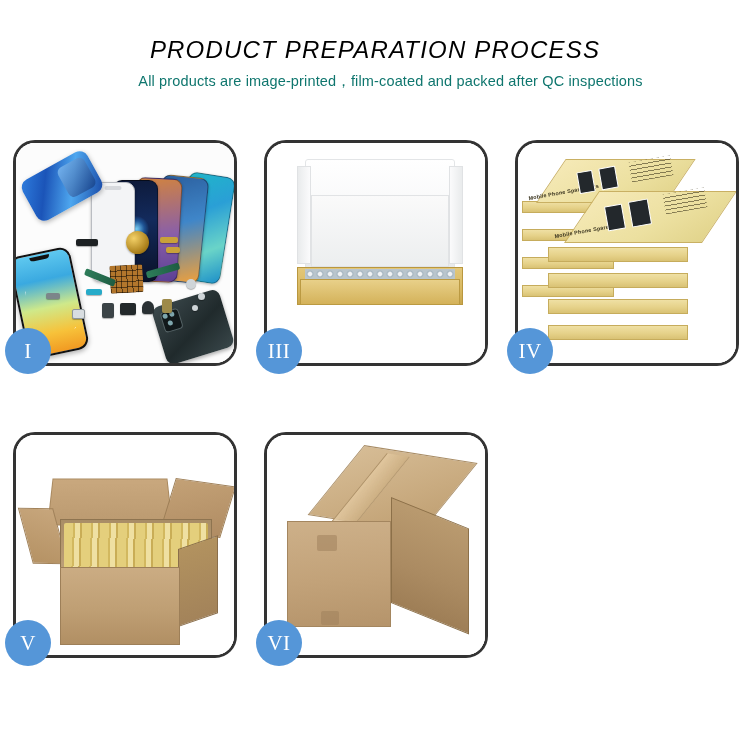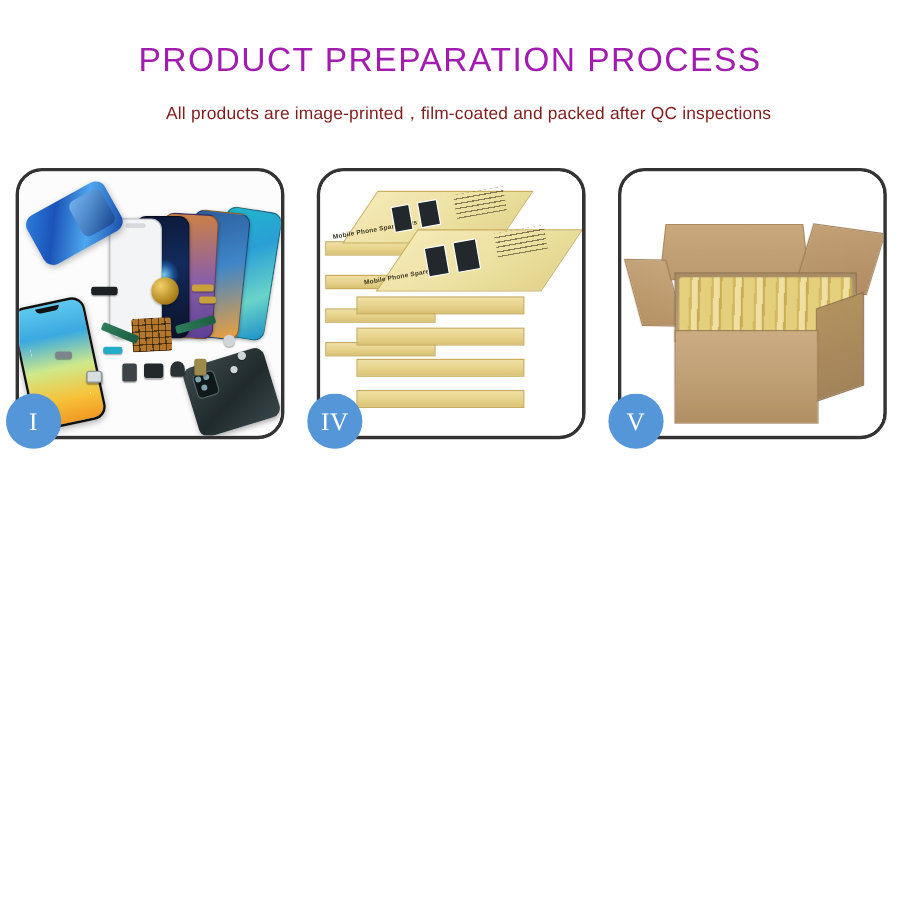--- a/index.html
+++ b/index.html
@@ -23,35 +23,36 @@
   .header {
     position: absolute;
     top: 30px;
     left: 0;
     width: 750px;
     text-align: center;
   }
 
   .title {
     font-family: "Liberation Sans", sans-serif;
-    font-size: 28px;
+    font-size: 24px;
     font-weight: 400;
     letter-spacing: 1.2px;
-    color: #a21caf;
+    color: #000000;
     line-height: 40px;
     white-space: nowrap;
+    font-style: italic;
   }
 
   .subtitle {
-    margin-top: 15px;
+    margin-top: 1px;
     font-family: "Liberation Sans", sans-serif;
     font-size: 14.5px;
     font-weight: 400;
     letter-spacing: 0.15px;
-    color: #7f1d1d;
+    color: #0f766e;
     line-height: 20px;
     white-space: nowrap;
     padding-left: 31px;
   }
 
   
   .grid {
     position: absolute;
     top: 140px;
     left: 13px;
@@ -432,20 +433,32 @@
           <div class="mini m10"></div>
           <div class="mini m11"></div>
           <div class="mini m12"></div>
           <div class="mini m13"></div>
         </div>
       </div>
       <div class="badge">I</div>
     </div>
 
 
+    <div class="panel">
+      <div class="panel-inner">
+        <div class="scene-openbox">
+          <div class="ob-lid"></div>
+          <div class="ob-foam"></div>
+          <div class="ob-tray"></div>
+          <div class="ob-inner-bubble"></div>
+          <div class="ob-tray-front"></div>
+        </div>
+      </div>
+      <div class="badge">III</div>
+    </div>
 
     <div class="panel">
       <div class="panel-inner">
         <div class="scene-stack">
 
           <div class="sb" style="left:4px;  top:58px;  width:92px; height:12px;"></div>
           <div class="sb" style="left:4px;  top:86px;  width:92px; height:12px;"></div>
           <div class="sb" style="left:4px;  top:114px; width:92px; height:12px;"></div>
           <div class="sb" style="left:4px;  top:142px; width:92px; height:12px;"></div>
 
@@ -478,15 +491,28 @@
           <div class="ct-flap-left"></div>
           <div class="ct-interior"></div>
           <div class="ct-content"></div>
           <div class="ct-body-side"></div>
           <div class="ct-body-front"></div>
         </div>
       </div>
       <div class="badge">V</div>
     </div>
 
+    <div class="panel">
+      <div class="panel-inner">
+        <div class="scene-sealed">
+          <div class="sc-top"></div>
+          <div class="sc-tape"></div>
+          <div class="sc-side"></div>
+          <div class="sc-front"></div>
+          <div class="sc-notch-a"></div>
+          <div class="sc-notch-b"></div>
+        </div>
+      </div>
+      <div class="badge">VI</div>
+    </div>
 
   </div>
 </div>
 
 </body></html>

